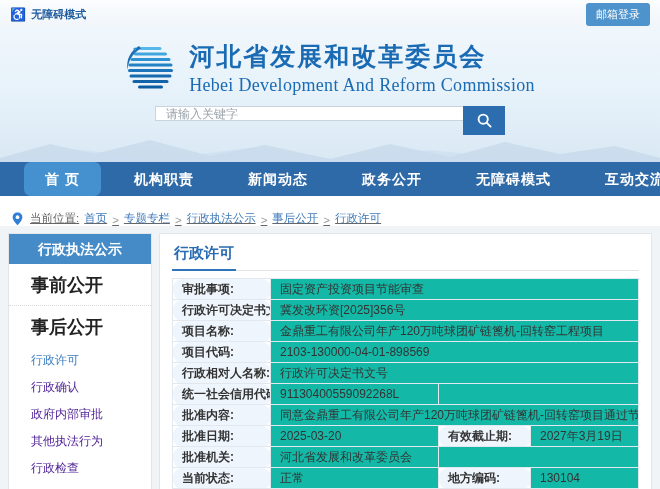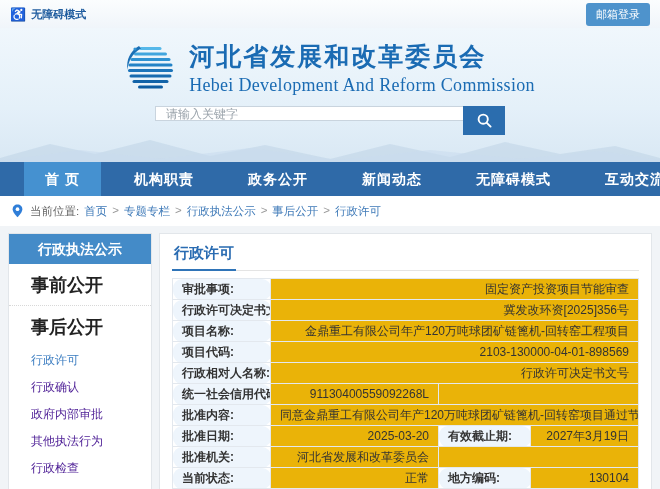--- a/index.html
+++ b/index.html
@@ -19,46 +19,46 @@
   .brand-text { color:#1a6bb3; }
   .brand-zh { font-size:25px; font-weight:bold; letter-spacing:2px; }
   .brand-en { font-family:"Liberation Serif", serif; font-size:18px; margin-top:2px; letter-spacing:.3px; }
   .search-row { width:350px; margin:10px auto 0; display:flex; position:relative; }
   .search-input { flex:1; height:15px; border:1px solid #c9d4de; border-right:none; background:#fff; padding:0 10px; font-size:12px; color:#333; outline:none; }
   .search-input::placeholder { color:#9aa3ab; }
   .search-btn { width:42px; height:29px; background:#2b6dae; border:none; cursor:pointer; display:flex; align-items:center; justify-content:center; }
 
   
   .nav { height:34px; background:#2f6aa8; display:flex; align-items:stretch; padding-left:24px; }
-  .nav-item { color:#fff; font-size:14px; font-weight:bold; letter-spacing:1px; line-height:34px; padding:0 21px; margin-right:12px; cursor:pointer; white-space:nowrap; }
+  .nav-item { color:#fff; font-size:14px; font-weight:bold; letter-spacing:1px; line-height:34px; padding:0 21px; margin-right:12px; cursor:pointer; white-space:nowrap;border-radius:7px; }
   .nav-item.active { background:#4591d0; }
 
   
-  .crumbbar { height:30px; background:#fff; display:flex; align-items:flex-start; padding:8px 12px; font-size:11.5px; color:#666; gap:5px; }
+  .crumbbar { height:30px; background:#fff; display:flex; align-items:flex-end; padding:0 12px; font-size:11.5px; color:#666; gap:5px;text-decoration:underline; }
   .crumbbar .pin { display:inline-flex; margin-right:2px; }
   .crumb-link { color:#3f7ab8; cursor:pointer; }
   .crumb-sep { color:#999; }
 
   
   .content { height:297px; background:#f1f4f7; padding:7px 8px 0; display:flex; gap:7px; }
   .sidebar { width:144px; background:#fff; border:1px solid #e2e6ea; flex:none; }
   .side-title { height:30px; background:#448bc8; color:#fff; font-size:14px; font-weight:bold; text-align:center; line-height:30px; }
   .side-group { font-size:18px; font-weight:bold; color:#222; padding:9px 0 8px 22px; cursor:pointer; }
   .side-group.divided { border-bottom:1px dotted #d8d8d8; }
   .side-items { padding-bottom:8px; border-bottom:1px dotted #d8d8d8; }
   .side-item { font-size:12px; color:#4c1d95; padding:5px 0 5px 22px; cursor:pointer; }
   .side-item.active { color:#3a7cc0; }
 
   .main { flex:1; background:#fff; border:1px solid #e2e6ea; padding:9px 12px; }
   .main-title { display:inline-block; font-size:15px; font-weight:bold; color:#2a6cb2; padding:1px 2px 6px; border-bottom:2px solid #2f74b8; position:relative; z-index:1; }
   .title-rule { border-bottom:1px solid #e4e4e4; margin-top:-1px; }
   table.detail { width:100%; border-collapse:collapse; table-layout:fixed; margin-top:7px; font-size:12px; }
   table.detail td { border:1px solid #e3e8ee; height:21px; padding:0 9px; color:#333; overflow:hidden; white-space:nowrap; }
   td.lbl { background:#eef5fc; font-weight:bold; color:#2f2f2f;border-radius:9px; }
-  td.val { background:#eab308;text-align:right; }
+  td.val { background:#14b8a6; }
 </style>
 </head>
 <body>
 
 <div class="page">
 
   <div class="topbar">
     <div class="access">
       <span class="wc">♿</span>
       <span>无障碍模式</span>
@@ -98,22 +98,22 @@
           <circle cx="7.2" cy="7.2" r="4.6" fill="none" stroke="#fff" stroke-width="1.9"></circle>
           <line x1="10.8" y1="10.8" x2="14.6" y2="14.6" stroke="#fff" stroke-width="1.9" stroke-linecap="round"></line>
         </svg>
       </button>
     </div>
   </div>
 
   <div class="nav">
     <div class="nav-item active">首 页</div>
     <div class="nav-item">机构职责</div>
+    <div class="nav-item">新闻动态</div>
     <div class="nav-item">政务公开</div>
-    <div class="nav-item">新闻动态</div>
     <div class="nav-item">无障碍模式</div>
     <div class="nav-item">互动交流</div>
   </div>
 
   <div class="crumbbar">
     <span class="pin">
       <svg width="11" height="14" viewBox="0 0 12 15">
         <path d="M6 0.5 C2.8 0.5 0.7 2.8 0.7 5.6 C0.7 9.2 6 14.3 6 14.3 S11.3 9.2 11.3 5.6 C11.3 2.8 9.2 0.5 6 0.5 Z" fill="#2f7ed8"></path>
         <circle cx="6" cy="5.5" r="2" fill="#fff"></circle>
       </svg>

